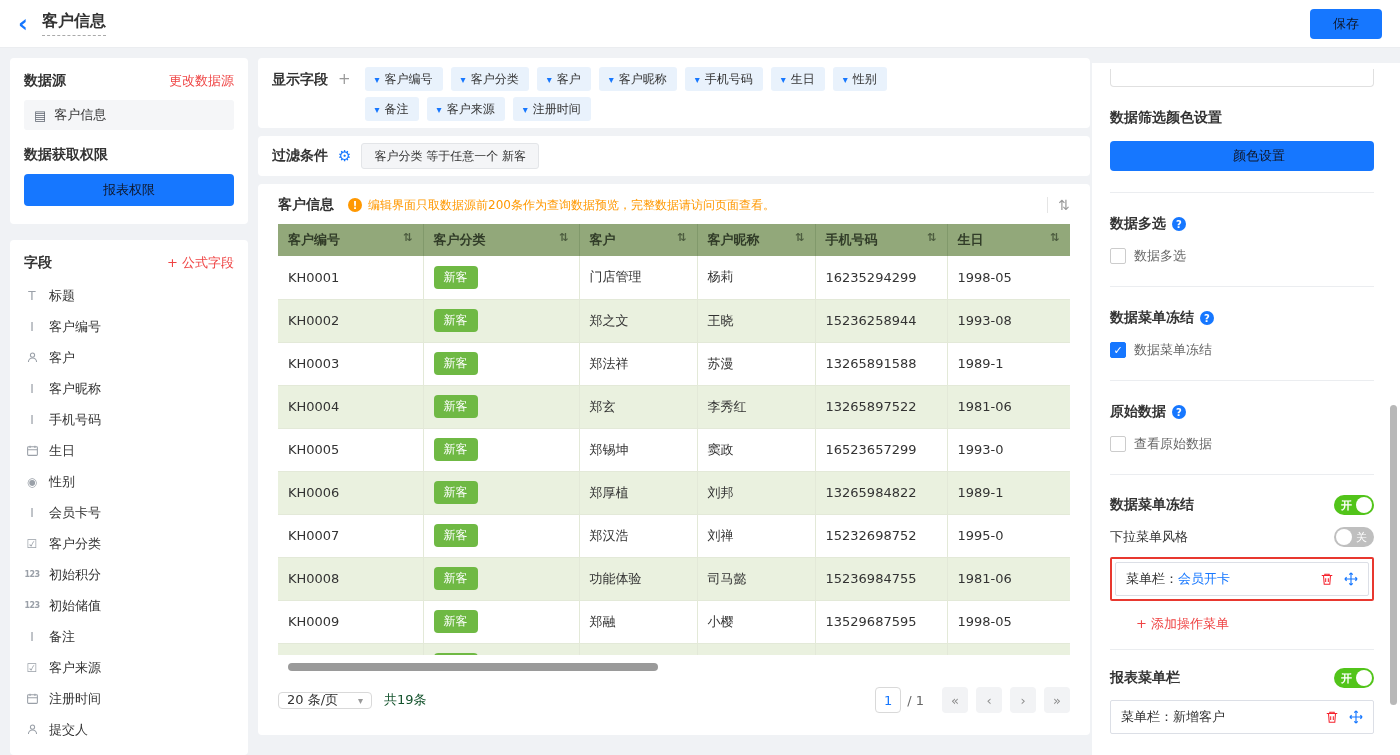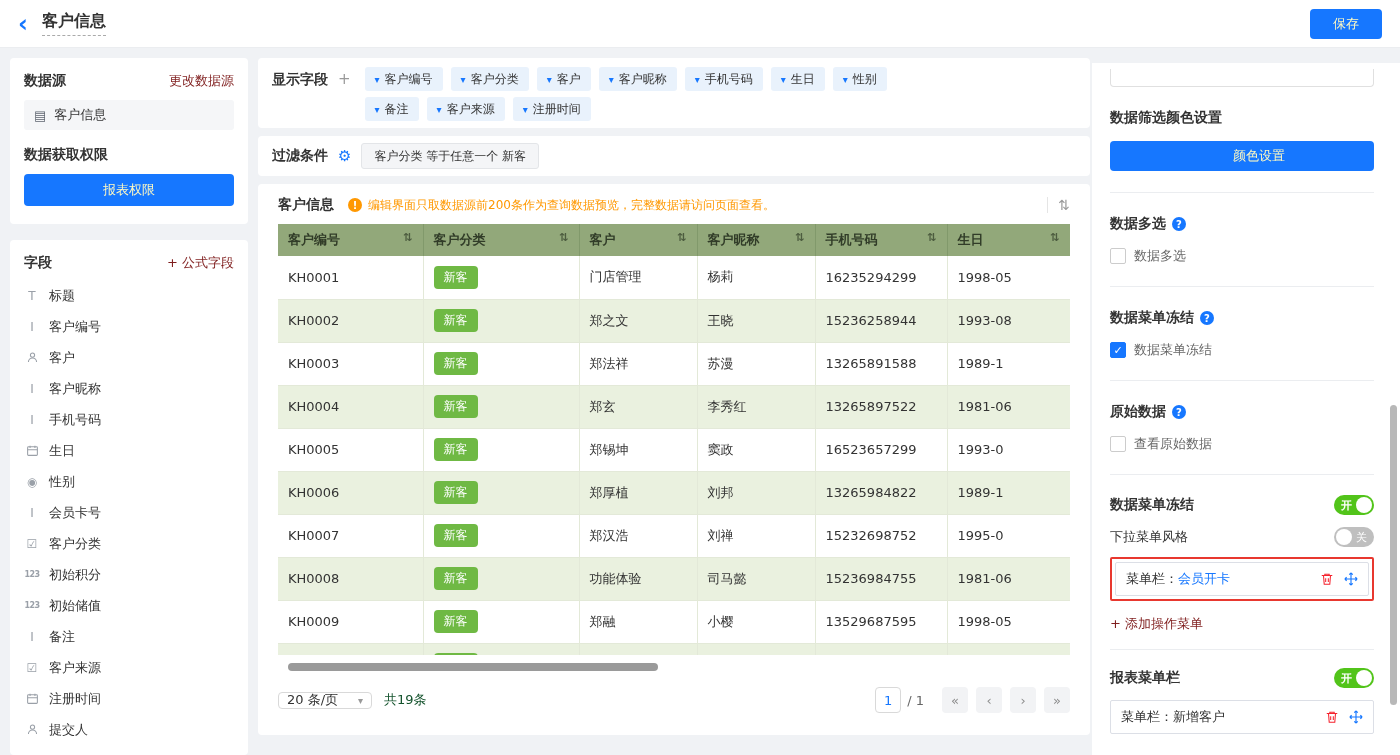--- a/index.html
+++ b/index.html
@@ -5,30 +5,30 @@
   * { margin:0; padding:0; box-sizing:border-box; }
   html,body { width:1400px; height:755px; overflow:hidden; }
   body { font-family:"DejaVu Sans","Liberation Sans",sans-serif; background:#f0f2f5; position:relative; font-size:13px; color:#333; }
   [data-interactable="true"] { cursor:pointer; }
 
   
   .topbar { position:absolute; left:0; top:0; width:1400px; height:48px; background:#fff; border-bottom:1px solid #ebedf0; display:flex; align-items:center; padding:0 18px; z-index:5; }
   .back { color:#1677ff; font-size:24px; line-height:20px; margin-right:14px; font-weight:bold; }
   .page-title { font-size:16px; font-weight:bold; color:#333; border-bottom:1px dashed #aaa; padding-bottom:3px; }
   .tb-spacer { flex:1; }
-  .btn-blue { background:#1677ff; color:#fef9c3; border:none; border-radius:4px; font-size:13px; font-family:Liberation Serif, serif; }
+  .btn-blue { background:#1677ff; color:#0f172a; border:none; border-radius:4px; font-size:13px; font-family:Liberation Serif, serif; }
   .save-btn { width:72px; height:30px; }
 
   .card { position:absolute; background:#fff; border-radius:4px; }
 
   
   .lcard1 { left:10px; top:58px; width:238px; height:166px; padding:14px; }
   .lrow { display:flex; align-items:center; justify-content:space-between; }
   .sec-title { font-size:14px; font-weight:bold; color:#333; }
-  .blue-link { color:#7f1d1d; font-size:13px; }
+  .blue-link { color:#ef4444; font-size:13px;margin-left:26px; }
   .ds-item { margin-top:10px; background:#f5f6f8; border-radius:3px; height:30px; display:flex; align-items:center; gap:8px; padding:0 10px; font-size:13px; }
   .form-ico { color:#5f6670; font-size:13px; }
   .perm-title { margin-top:16px; }
   .perm-btn { margin-top:10px; width:100%; height:32px; }
 
   .lcard2 { left:10px; top:240px; width:238px; height:515px; padding:14px; overflow:hidden; }
   .field-list { margin-top:8px; }
   .field-item { display:flex; align-items:center; height:31px; gap:9px; font-size:13px; color:#333; }
   .ficon { width:16px; flex:none; color:#9aa0a8; font-size:12px; text-align:center; line-height:1; }
   .ficon.num { font-size:8px; font-weight:bold; letter-spacing:-0.5px; }

